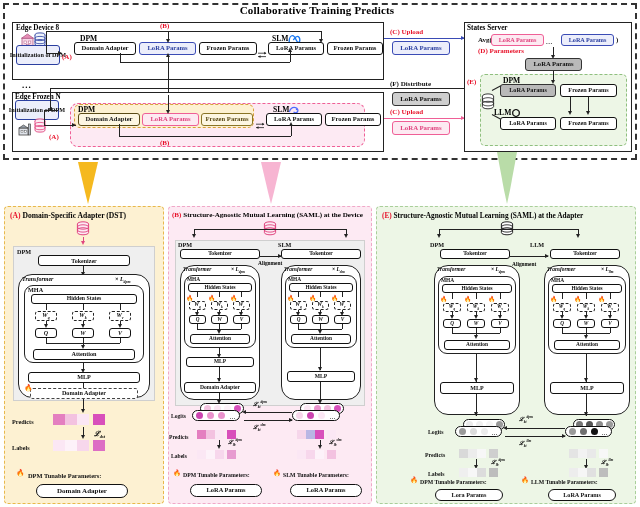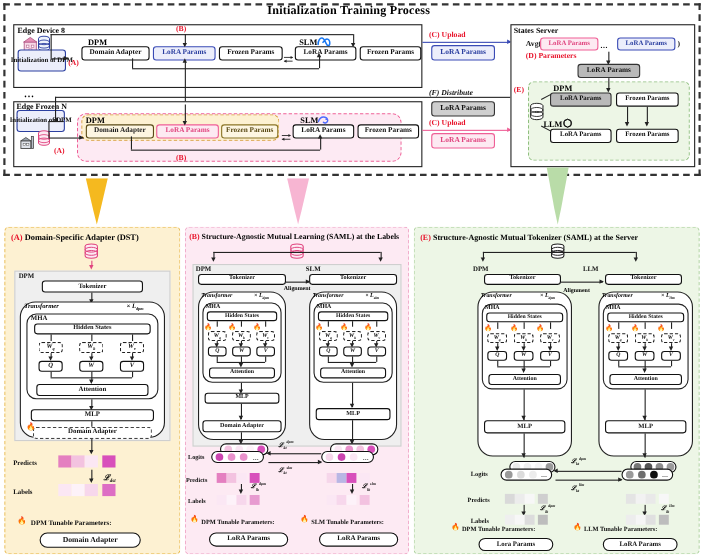--- a/index.html
+++ b/index.html
@@ -38,21 +38,21 @@
   .grp-label { font-size:7.6px; font-weight:bold; }
 
   .pbox { font-size:6.6px; height:13px; padding:0 4px; border-radius:3px; }
   .pbox.blue  { color:#2b3fa0; background:#eceefb; border-color:#3a4bb5; }
   .pbox.pink  { color:#e0457f; background:#fdeaf2; border-color:#ef5f96; }
   .pbox.tan   { color:#5a4a16; background:#fdf6e2; border-color:#8a7426; }
   .pbox.gray  { color:#111; background:#b9b9b9; border-color:#333; }
   .pbox.grayd { color:#111; background:#cfcfcf; border-color:#333; }
 
   .redtag { color:#e8132b; font-weight:bold; font-size:7px; }
-  .blktag { color:#111; font-weight:bold; font-size:7px;font-style:italic; }
+  .blktag { color:#111; font-weight:bold; font-size:7px; }
 
   
   .ln { background:#222; }
   .ln.h { height:1px; }
   .ln.v { width:1px; }
   .ln.blue { background:#3a4bb5; }
   .ln.pink { background:#ef5f96; }
   .arw { width:0; height:0; }
   .arw.down { border-left:2.6px solid transparent; border-right:2.6px solid transparent; border-top:4px solid #222; }
   .arw.up { border-left:2.6px solid transparent; border-right:2.6px solid transparent; border-bottom:4px solid #222; }
@@ -88,21 +88,21 @@
 
   .legend-txt { font-size:6.4px; font-weight:bold; color:#111; }
 
   sub, sup { font-size:64%; }
   .math { font-family:"Liberation Serif", serif; font-style:italic; font-weight:bold; }
 </style>
 </head>
 <body>
 
 <div class="abs" id="top-frame"></div>
-<div class="abs" id="ct-title">Initialization Training Process</div>
+<div class="abs" id="ct-title">Collaborative Training Predicts</div>
 
 <div class="abs device-frame" style="left:12px;top:22px;width:372px;height:58px;"></div>
 <div class="abs frame-label" style="left:16px;top:24px;">Edge Device 8</div>
 
 <div class="abs" style="left:20px;top:33px;width:18px;height:16px;">
   <svg width="18" height="16" viewBox="0 0 18 16">
     <rect x="2" y="5" width="11" height="10" fill="#f7d7e6" stroke="#b05a86" stroke-width=".8"></rect>
     <polygon points="7.5,1 1.5,5.3 13.5,5.3" fill="#e78fb6" stroke="#b05a86" stroke-width=".8"></polygon>
     <rect x="4" y="8" width="2.3" height="2.3" fill="#fff" stroke="#b05a86" stroke-width=".5"></rect>
     <rect x="8.5" y="8" width="2.3" height="2.3" fill="#fff" stroke="#b05a86" stroke-width=".5"></rect>
@@ -403,21 +403,21 @@
 <div class="abs sq" style="left:77px;top:440px;width:12px;height:11px;background:#f7d7ec;"></div>
 <div class="abs sq" style="left:93px;top:440px;width:12px;height:11px;background:#dd6ec4;"></div>
 
 <div class="abs flame" style="left:16px;top:470px;">🔥</div>
 <div class="abs legend-txt" style="left:28px;top:472px;">DPM Tunable Parameters:</div>
 <div class="abs box round" style="left:36px;top:484px;width:92px;height:14px;font-size:7px;">Domain Adapter</div>
 
 <div class="abs panel" id="panel-b"></div>
 <div class="abs panel-title" style="left:172px;top:211px;font-size:7.1px;">
   <span class="tag-a">(B)</span>
-  <span>Structure-Agnostic Mutual Learning (SAML) at the Labels</span>
+  <span>Structure-Agnostic Mutual Learning (SAML) at the Device</span>
 </div>
 <div class="abs" style="left:263px;top:221px;width:14px;height:16px;">
   <svg width="14" height="16" viewBox="0 0 14 16">
     <ellipse cx="7" cy="3" rx="5.6" ry="2.2" fill="#fdeaf3" stroke="#e0457f" stroke-width="1"></ellipse>
     <path d="M1.4 3 V11.6 A5.6 2.2 0 0 0 12.6 11.6 V3" fill="#fdeaf3" stroke="#e0457f" stroke-width="1"></path>
     <ellipse cx="7" cy="6" rx="5.6" ry="2.2" fill="none" stroke="#e0457f" stroke-width=".9"></ellipse>
     <ellipse cx="7" cy="8.9" rx="5.6" ry="2.2" fill="none" stroke="#e0457f" stroke-width=".9"></ellipse>
   </svg>
 </div>
 <div class="abs ln h" style="left:194px;top:229px;width:152px;"></div>
@@ -596,21 +596,21 @@
 <div class="abs flame" style="left:173px;top:470px;font-size:6.5px;">🔥</div>
 <div class="abs legend-txt" style="left:183px;top:472px;font-size:5.8px;">DPM Tunable Parameters:</div>
 <div class="abs box round pink" style="left:190px;top:484px;width:72px;height:13px;font-size:6.4px;">LoRA Params</div>
 <div class="abs flame" style="left:273px;top:470px;font-size:6.5px;">🔥</div>
 <div class="abs legend-txt" style="left:283px;top:472px;font-size:5.8px;">SLM Tunable Parameters:</div>
 <div class="abs box round" style="left:290px;top:484px;width:72px;height:13px;font-size:6.4px;">LoRA Params</div>
 
 <div class="abs panel" id="panel-e"></div>
 <div class="abs panel-title" style="left:382px;top:211px;font-size:7.3px;">
   <span class="tag-a">(E)</span>
-  <span>Structure-Agnostic Mutual Tokenizer (SAML) at the Server</span>
+  <span>Structure-Agnostic Mutual Learning (SAML) at the Adapter</span>
 </div>
 <div class="abs" style="left:500px;top:221px;width:14px;height:16px;">
   <svg width="14" height="16" viewBox="0 0 14 16">
     <ellipse cx="7" cy="3" rx="5.6" ry="2.2" fill="#fff" stroke="#222" stroke-width="1"></ellipse>
     <path d="M1.4 3 V11.6 A5.6 2.2 0 0 0 12.6 11.6 V3" fill="#fff" stroke="#222" stroke-width="1"></path>
     <ellipse cx="7" cy="6" rx="5.6" ry="2.2" fill="none" stroke="#222" stroke-width=".9"></ellipse>
     <ellipse cx="7" cy="8.9" rx="5.6" ry="2.2" fill="none" stroke="#222" stroke-width=".9"></ellipse>
   </svg>
 </div>
 <div class="abs ln h" style="left:439px;top:229px;width:139px;"></div>

